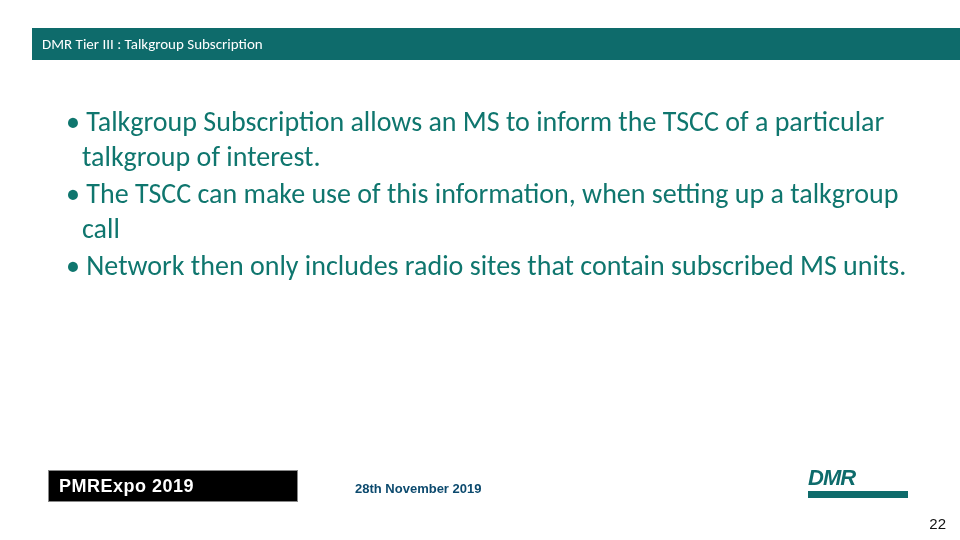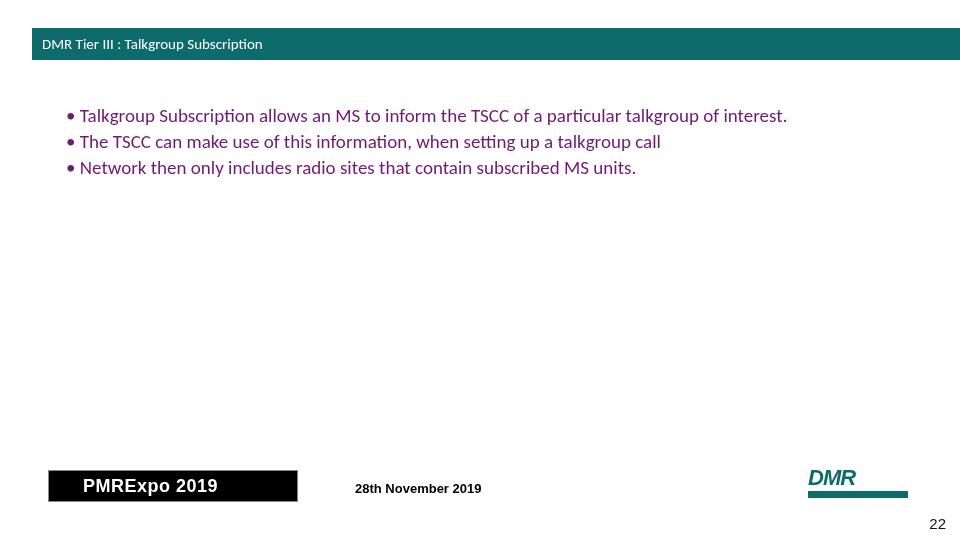--- a/index.html
+++ b/index.html
@@ -21,22 +21,22 @@
     font-size: 15px;
     font-weight: 400;
   }
   .content {
     position: absolute;
     top: 104px;
     left: 60px;
     width: 850px;
   }
   .bullet-item {
-    font-size: 19px;
-    color: #701a75;
+    font-size: 28px;
+    color: #0f766e;
     line-height: 1.25;
     margin-bottom: 2px;
     padding-left: 22px;
     text-indent: -16px;
   }
   .bullet-item::before {
     content: "• ";
   }
   .footer {
     position: absolute;
@@ -56,29 +56,28 @@
     display: flex;
     align-items: center;
     padding-left: 10px;
   }
   .logo-left span {
     color: #fff;
     font-weight: 800;
     font-size: 18px;
     letter-spacing: 0.5px;
     font-family: Arial, sans-serif;
-    margin-left: 24px;
   }
   .footer-date {
     position: absolute;
     left: 355px;
     bottom: 6px;
     font-size: 13px;
     font-weight: 700;
-    color: #000000;
+    color: #0c4a6e;
     font-family: Arial, sans-serif;
   }
   .logo-right {
     position: absolute;
     right: 42px;
     bottom: -3px;
     width: 110px;
     height: 38px;
     display: flex;
     flex-direction: column;

